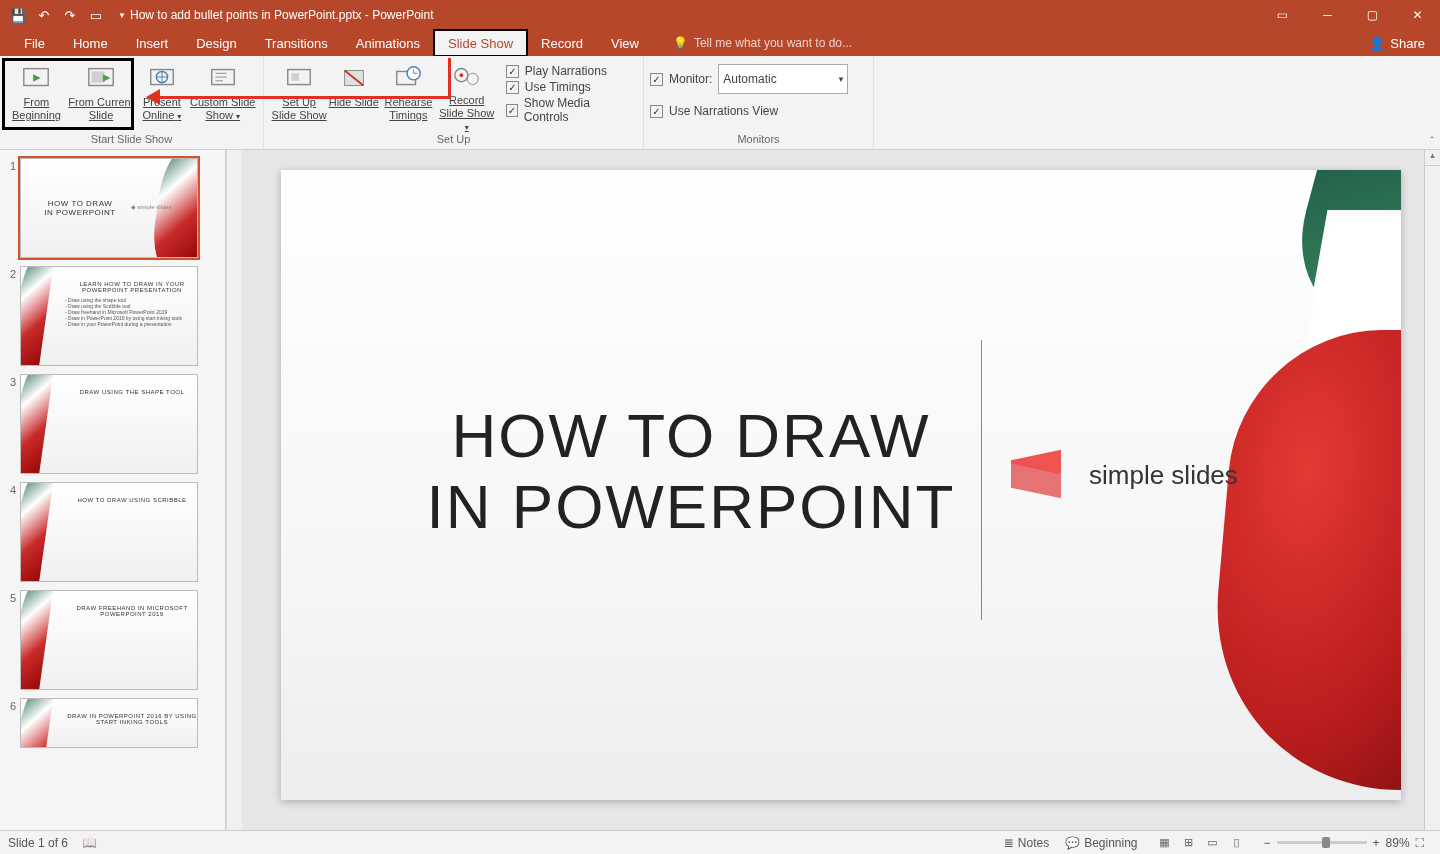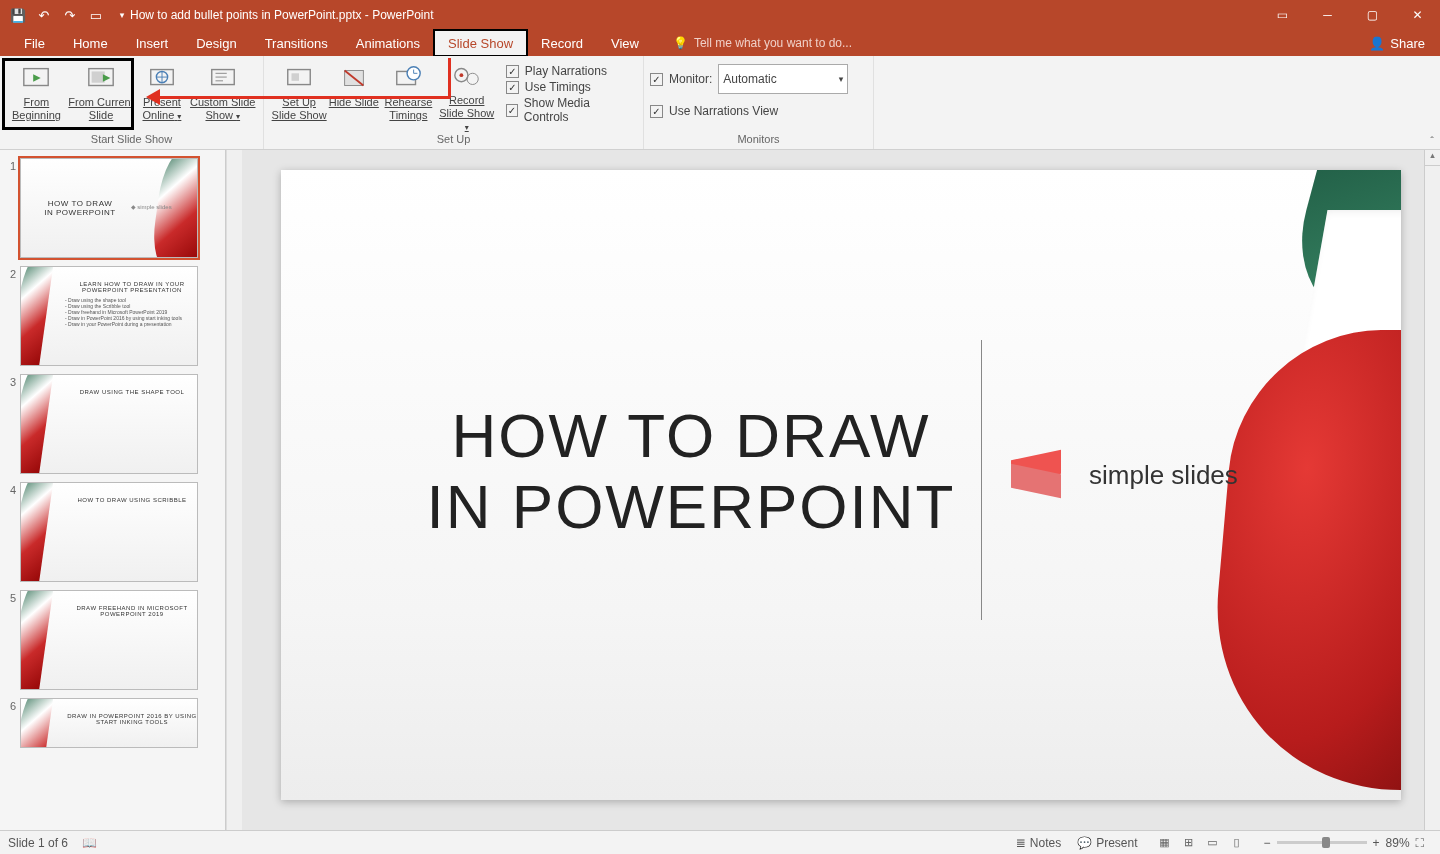--- a/index.html
+++ b/index.html
@@ -329,21 +329,21 @@
       <div class="sbtn">▴</div>
     </div>
   </div>
 </div>
 
 <div class="status-bar">
   <span>Slide 1 of 6</span>
   <span style="padding-left:14px;">📖</span>
   <span class="sp"></span>
   <div class="sbtn">≣ <span>Notes</span></div>
-  <div class="sbtn">💬 <span>Present</span></div>
+  <div class="sbtn">💬 <span>Beginning</span></div>
   <div class="view-btns">
     <div>▦</div>
     <div>⊞</div>
     <div>▭</div>
     <div>▯</div>
   </div>
   <div class="zoom">
     <span>−</span>
     <div class="zoom-slider"></div>
     <span>+</span>

